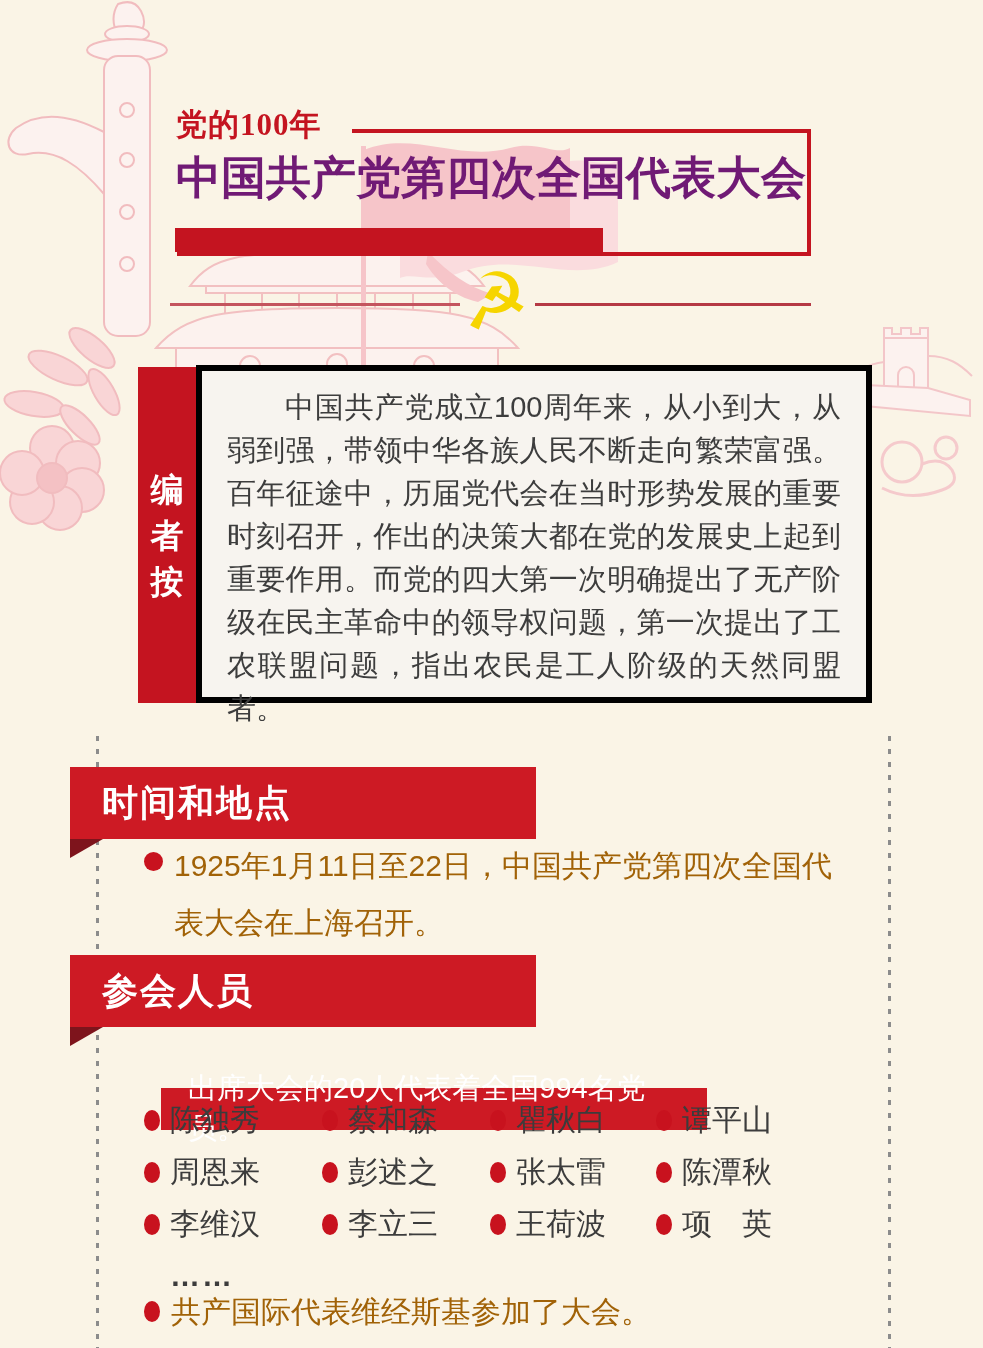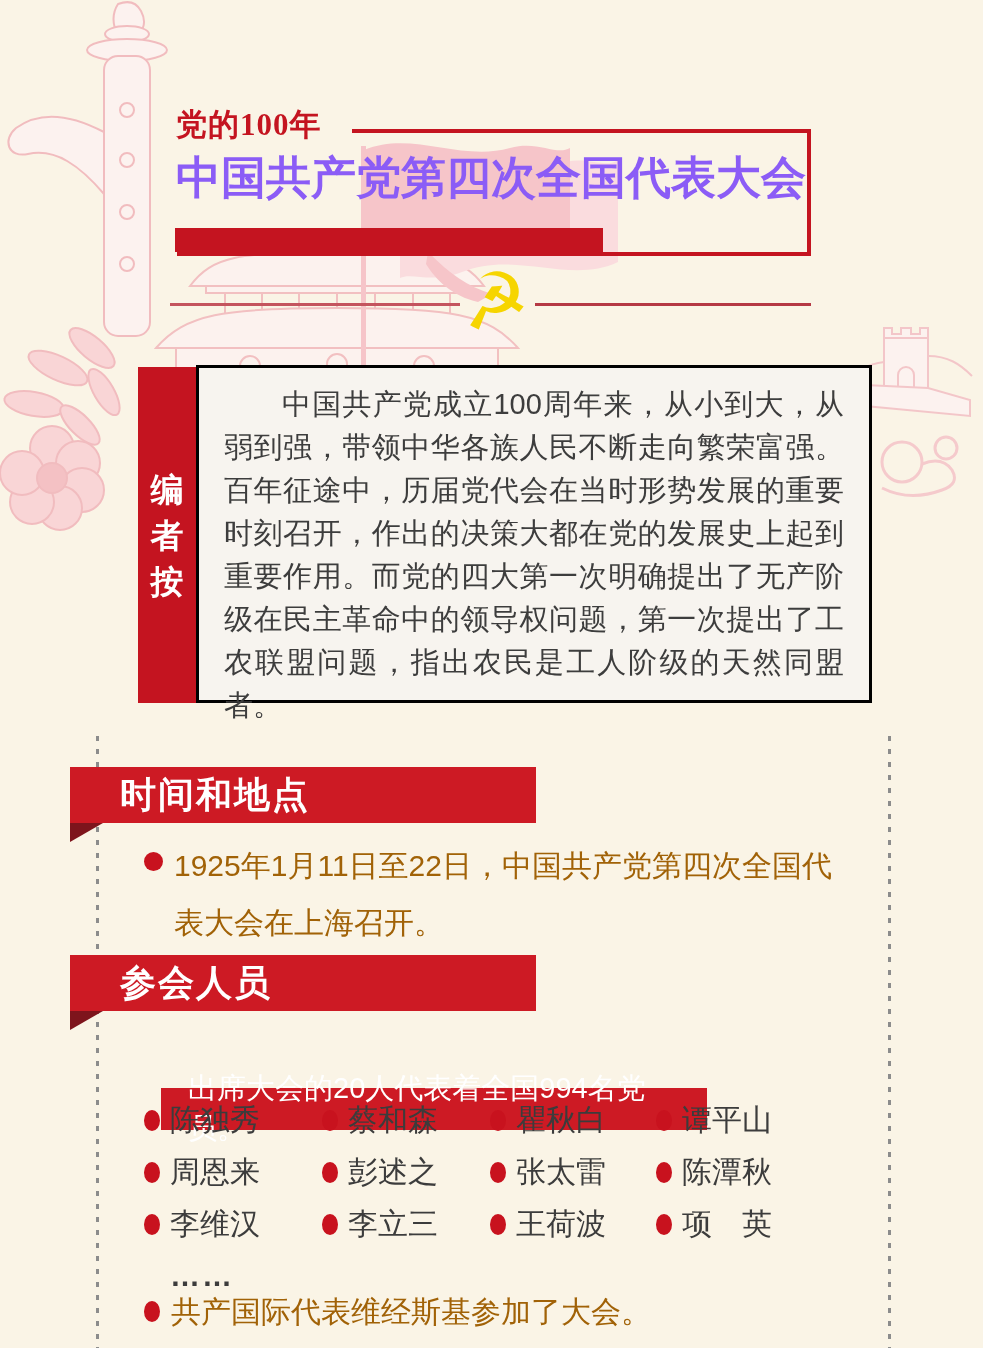--- a/index.html
+++ b/index.html
@@ -4,48 +4,48 @@
 <style>
   html,body{margin:0;padding:0;}
   .page{position:relative;width:983px;height:1348px;background:#faf4e6;overflow:hidden;
         font-family:"Liberation Sans",sans-serif;}
   .decor{position:absolute;left:0;top:0;z-index:0;}
 
   
   .series{position:absolute;left:176px;top:104px;font-size:31px;font-weight:bold;color:#c41420;
           font-family:Liberation Serif, serif;letter-spacing:1px;z-index:2;white-space:nowrap;}
   .title-rule{position:absolute;left:352px;top:129px;width:459px;height:4px;background:#c41420;z-index:2;}
-  .title{position:absolute;left:176px;top:148px;margin:0;font-size:45px;font-weight:bold;color:#8b5cf6;
+  .title{position:absolute;left:176px;top:148px;margin:0;font-size:45px;font-weight:bold;color:#701a75;
          font-family:"Liberation Serif",serif;white-space:nowrap;z-index:2;}
   .box-right{position:absolute;left:807px;top:129px;width:4px;height:127px;background:#c41420;z-index:2;}
   .box-bottom{position:absolute;left:177px;top:252px;width:634px;height:4px;background:#c41420;z-index:2;}
   .title-bar{position:absolute;left:175px;top:228px;width:428px;height:24px;background:#c41420;z-index:2;}
 
   
   .div-left{position:absolute;left:170px;top:303px;width:290px;height:3px;background:#c4545e;z-index:2;}
   .div-right{position:absolute;left:535px;top:303px;width:276px;height:3px;background:#b53945;z-index:2;}
   .emblem{position:absolute;left:450px;top:256px;width:90px;text-align:center;font-size:76px;line-height:90px;
           color:#f6d500;transform:rotate(-8deg);font-family:"DejaVu Sans",sans-serif;z-index:2;}
 
   
   .ed-side{position:absolute;left:138px;top:367px;width:58px;height:336px;background:#c41420;z-index:2;
            display:flex;flex-direction:column;align-items:center;justify-content:center;gap:13px;}
   .ed-side span{font-size:33px;font-weight:bold;color:#ffffff;line-height:1;}
   .ed-box{position:absolute;left:196px;top:365px;width:676px;height:338px;background:#f7f4ef;
-          border:3px solid #000000;box-sizing:border-box;z-index:2;padding:15px 25px;}
+          border:6px solid #000000;box-sizing:border-box;z-index:2;padding:15px 25px;}
   .ed-box p{margin:0;font-size:29px;line-height:43px;color:#3d3d3d;text-align:justify;text-indent:2em;}
 
   
   .dotline{position:absolute;top:736px;width:3px;height:612px;z-index:1;
            background:repeating-linear-gradient(to bottom,#8c8c8c 0 5px,transparent 5px 13px);}
   .dotline.left{left:96px;} .dotline.right{left:888px;}
 
   
-  .ribbon{position:absolute;left:70px;width:466px;height:56px;background:#cd1a24;color:#fff;z-index:2;
-          display:flex;align-items:center;padding-left:50px;box-sizing:border-box;
+  .ribbon{position:absolute;left:70px;width:466px;height:72px;background:#cd1a24;color:#fff;z-index:2;
+          display:flex;align-items:center;padding-left:32px;box-sizing:border-box;
           font-size:36px;font-weight:bold;letter-spacing:2px;}
   .ribbon.rb1{top:767px;} .ribbon.rb2{top:955px;}
   .fold{position:absolute;left:0;bottom:-19px;width:33px;height:19px;background:#7e141c;
         clip-path:polygon(0 0,100% 0,0 100%);}
 
   
   .brow{position:absolute;display:flex;gap:11px;z-index:2;}
   .brow p{margin:0;font-size:30px;color:#a16207;}
   .brow.time{left:144px;top:837px;}
   .brow.time p{width:676px;line-height:57px;}

